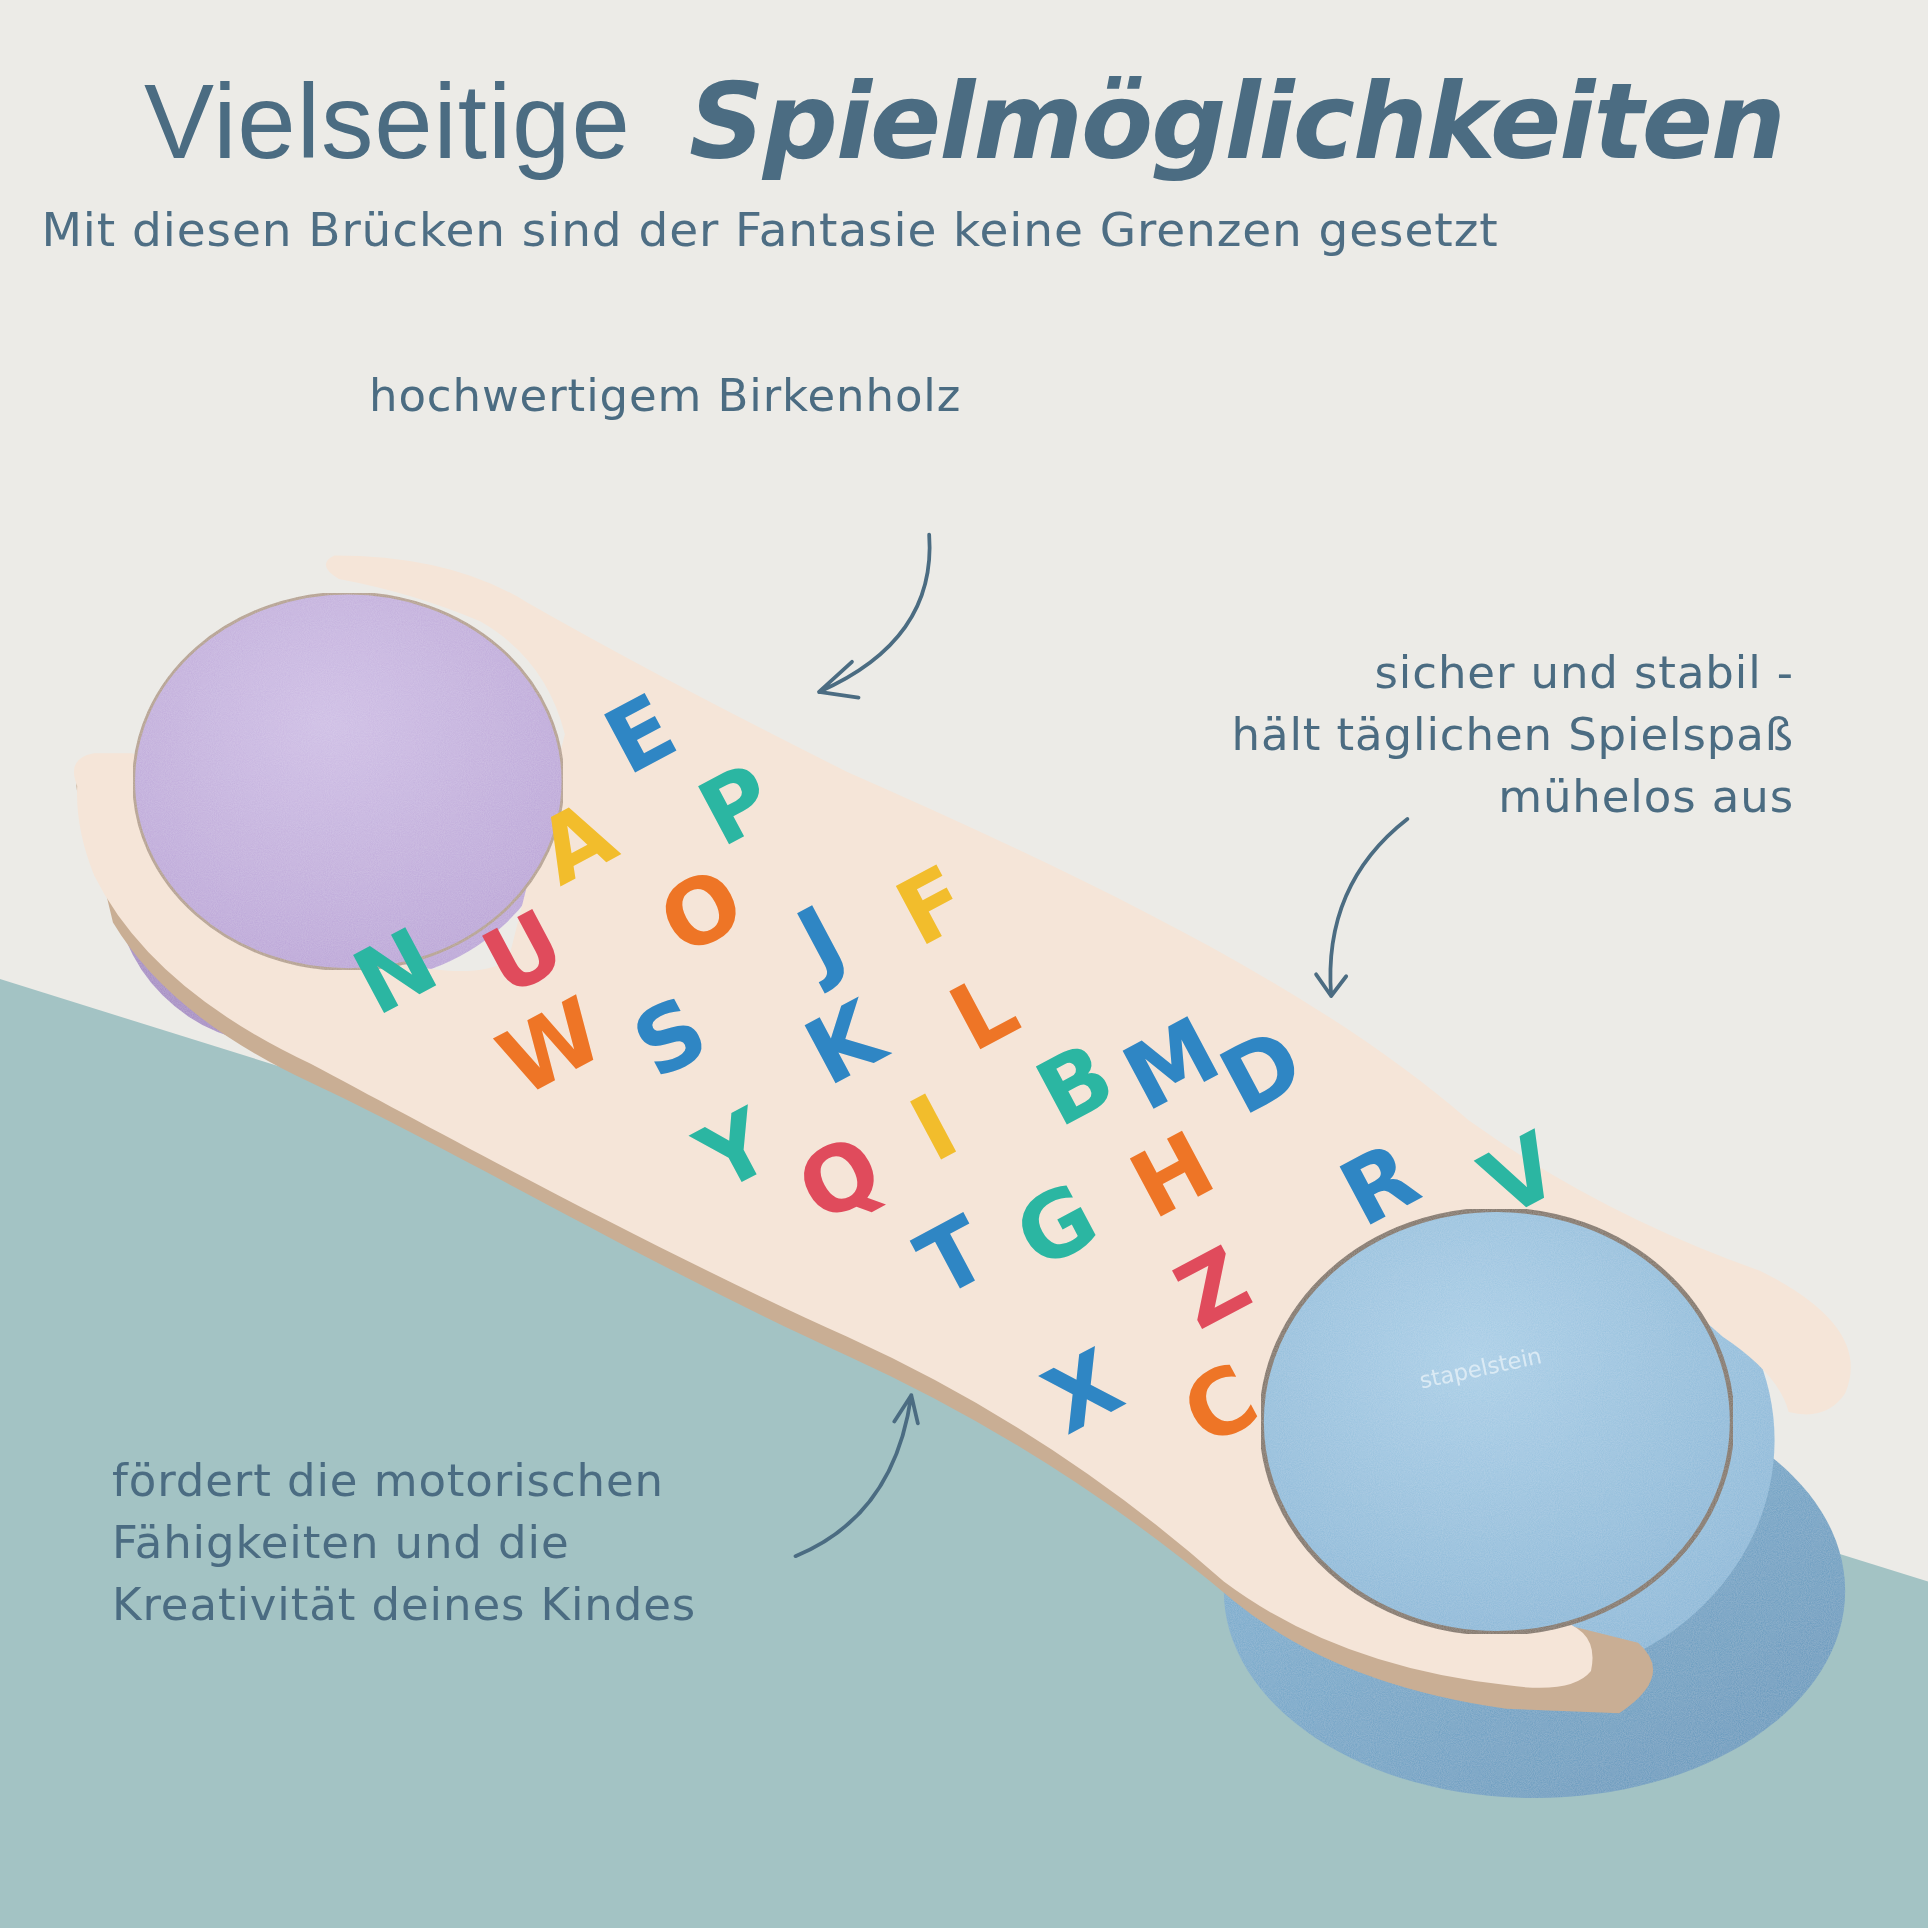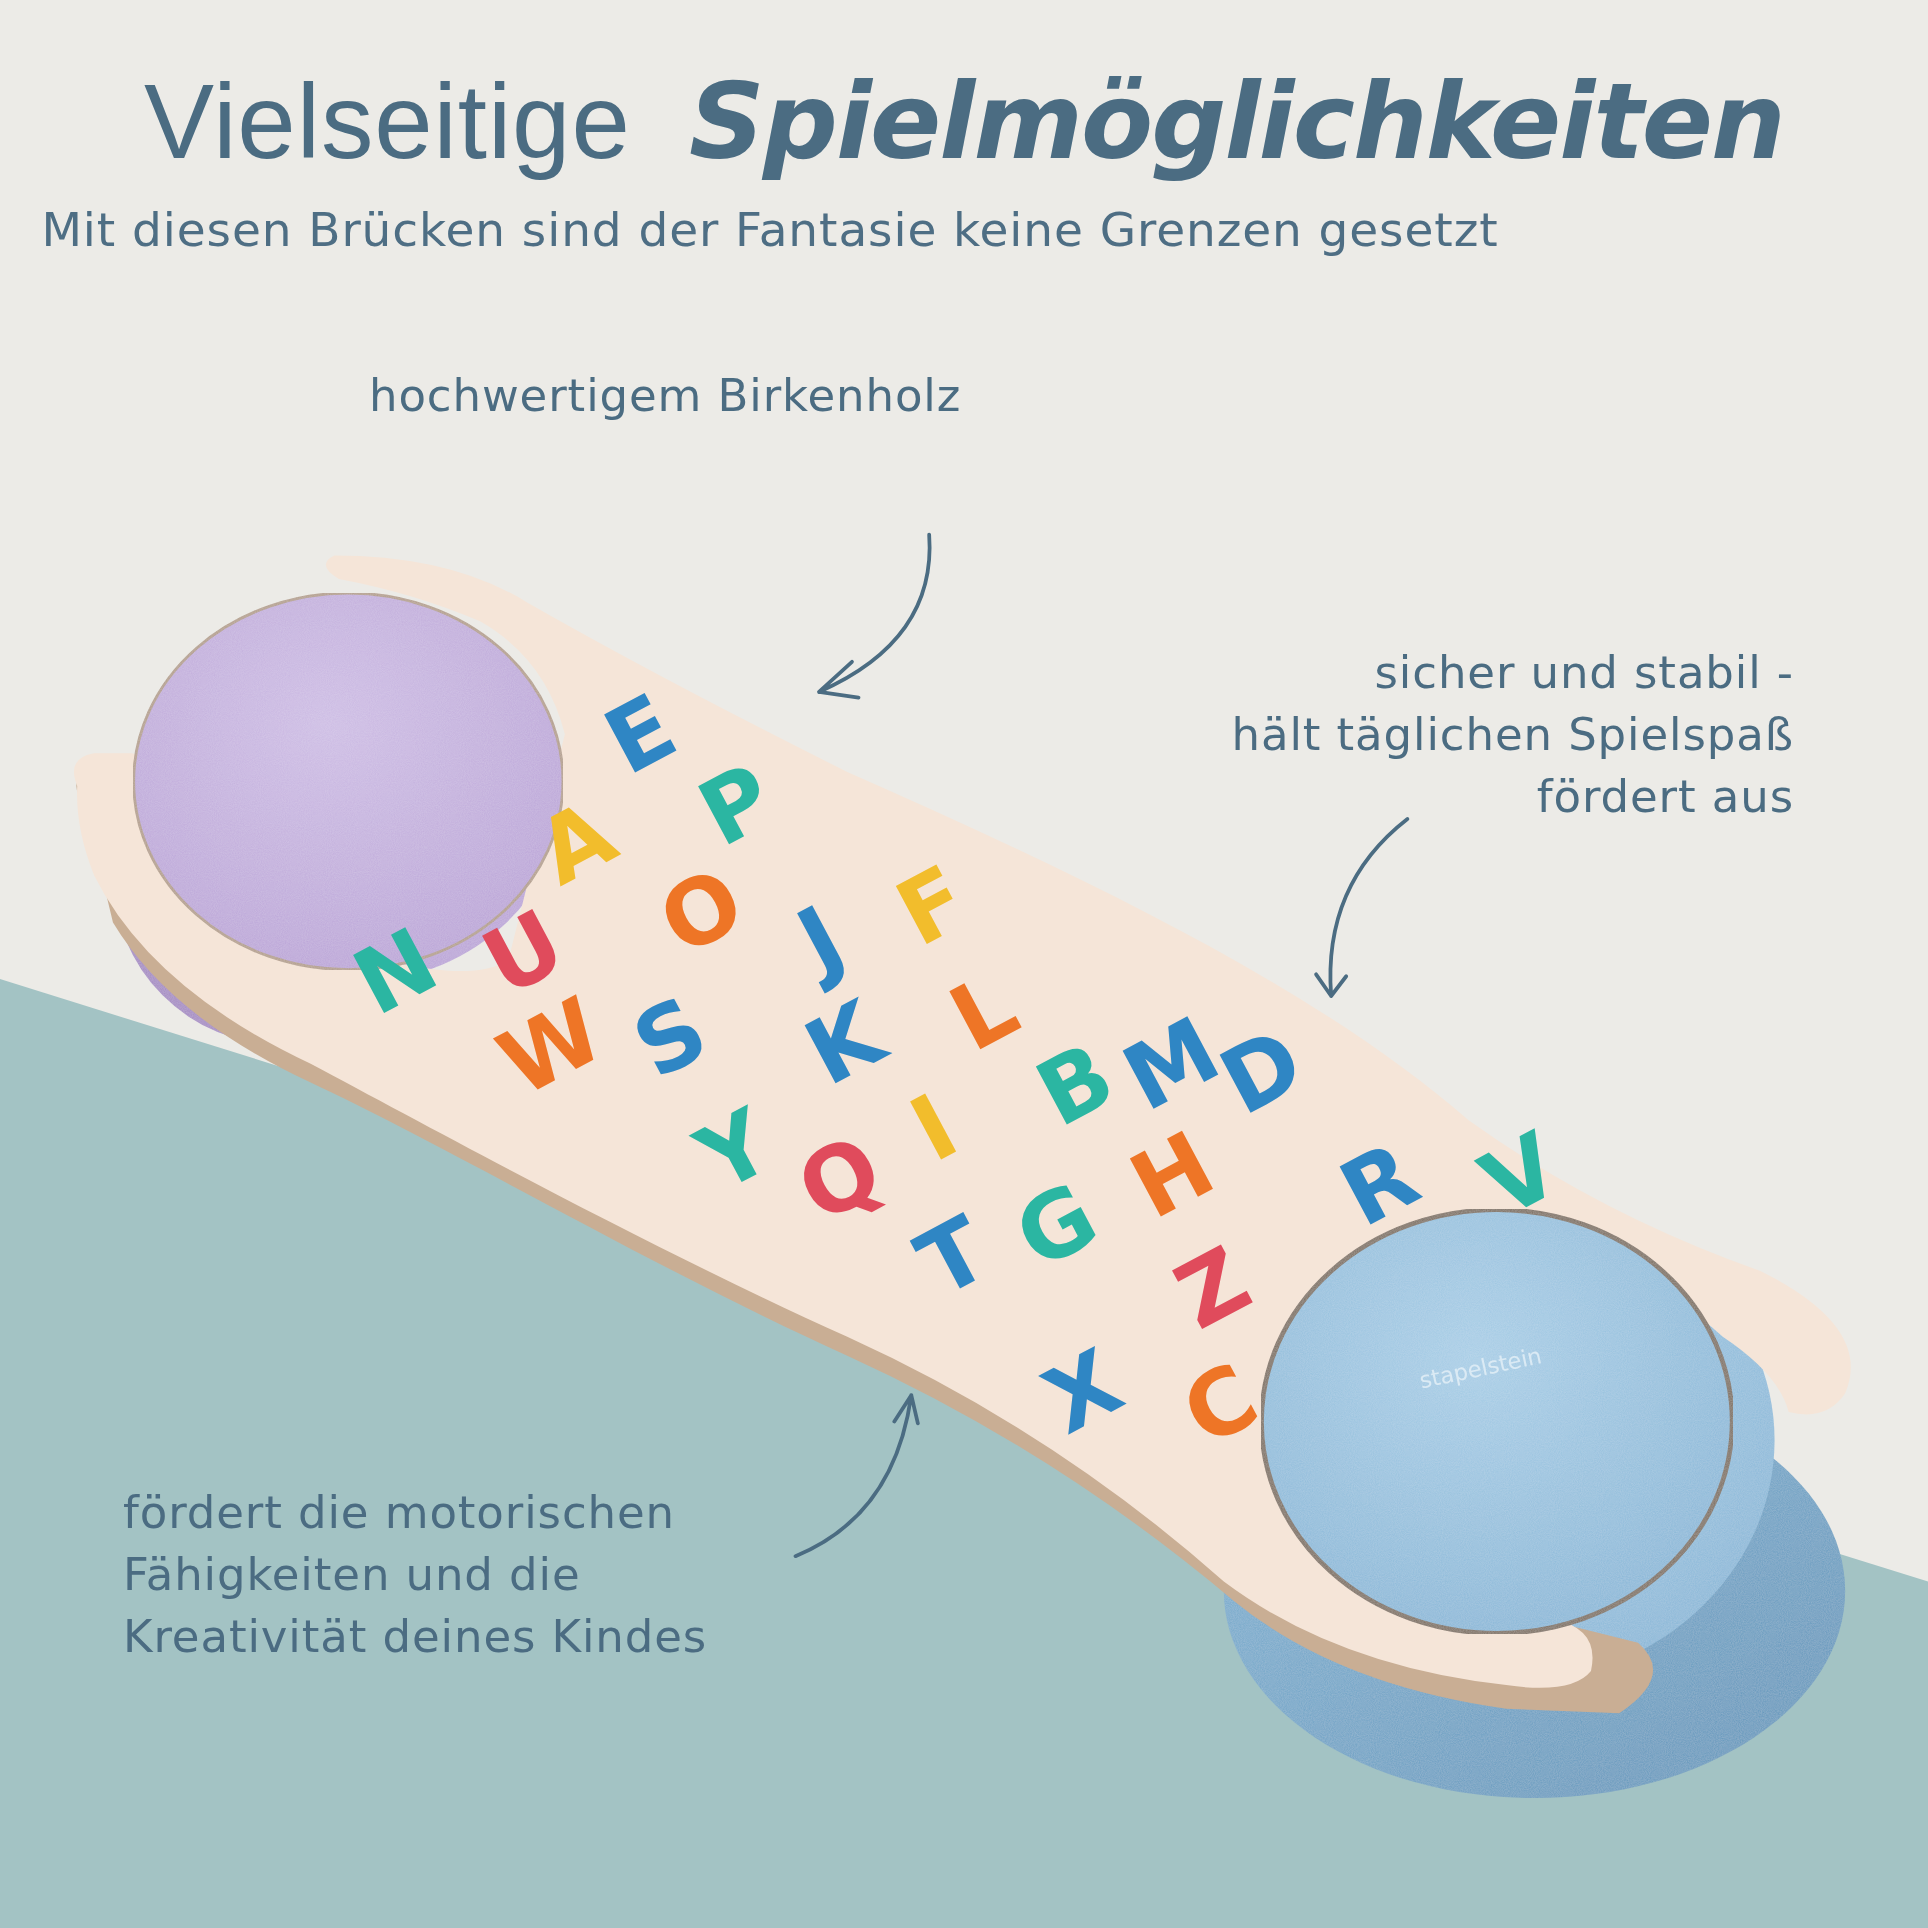--- a/index.html
+++ b/index.html
@@ -9,21 +9,21 @@
   .title { position: absolute; top: 56px; left: 0; width: 1928px; text-align: center; font-size: 105px;
            line-height: 132px; white-space: nowrap; letter-spacing: 0.9px; }
   .title .light { font-weight: 300; font-family: Liberation Sans, sans-serif; color: #4b6c82; font-weight: normal; -webkit-text-stroke: 0; }
   .title .bold { font-family: "DejaVu Sans", sans-serif; font-weight: bold; color: #4b6c82; letter-spacing: -1.9px; font-style: italic; margin-left: 24px; }
   .subtitle { position: absolute; top: 200px; left: 0; width: 1540px; text-align: center; font-size: 47px;
               line-height: 60px; color: #4e6e84; letter-spacing: 0.9px; }
   .callout { position: absolute; font-size: 45px; line-height: 62px; color: #4b6c82; letter-spacing: 0.9px; }
   .callout div { white-space: nowrap; }
   .c1 { left: 369px; top: 365px; }
   .c2 { right: 134px; top: 642px; text-align: right; }
-  .c3 { left: 123px; top: 1450px; margin-top: 32px; }
+  .c3 { left: 112px; top: 1450px; }
   svg.art { position: absolute; left: 0; top: 0; }
 </style>
 </head>
 <body>
 
 <svg class="bg-teal" width="1928" height="1928" viewBox="0 0 2048 2048">
   <polygon points="0,1040 2048,1680 2048,2048 0,2048" fill="#a3c3c4"></polygon>
 </svg>
 
 <svg class="art" width="1928" height="1928" viewBox="0 0 2048 2048">
@@ -126,20 +126,20 @@
   <span class="bold">Spielmöglichkeiten</span>
 </div>
 <div class="subtitle">Mit diesen Brücken sind der Fantasie keine Grenzen gesetzt</div>
 
 <div class="callout c1">
   <div>hochwertigem Birkenholz</div>
 </div>
 <div class="callout c2">
   <div>sicher und stabil -</div>
   <div>hält täglichen Spielspaß</div>
-  <div>fördert aus</div>
+  <div>mühelos aus</div>
 </div>
 <div class="callout c3">
   <div>fördert die motorischen</div>
   <div>Fähigkeiten und die</div>
   <div>Kreativität deines Kindes</div>
 </div>
 
 
 </body></html>

